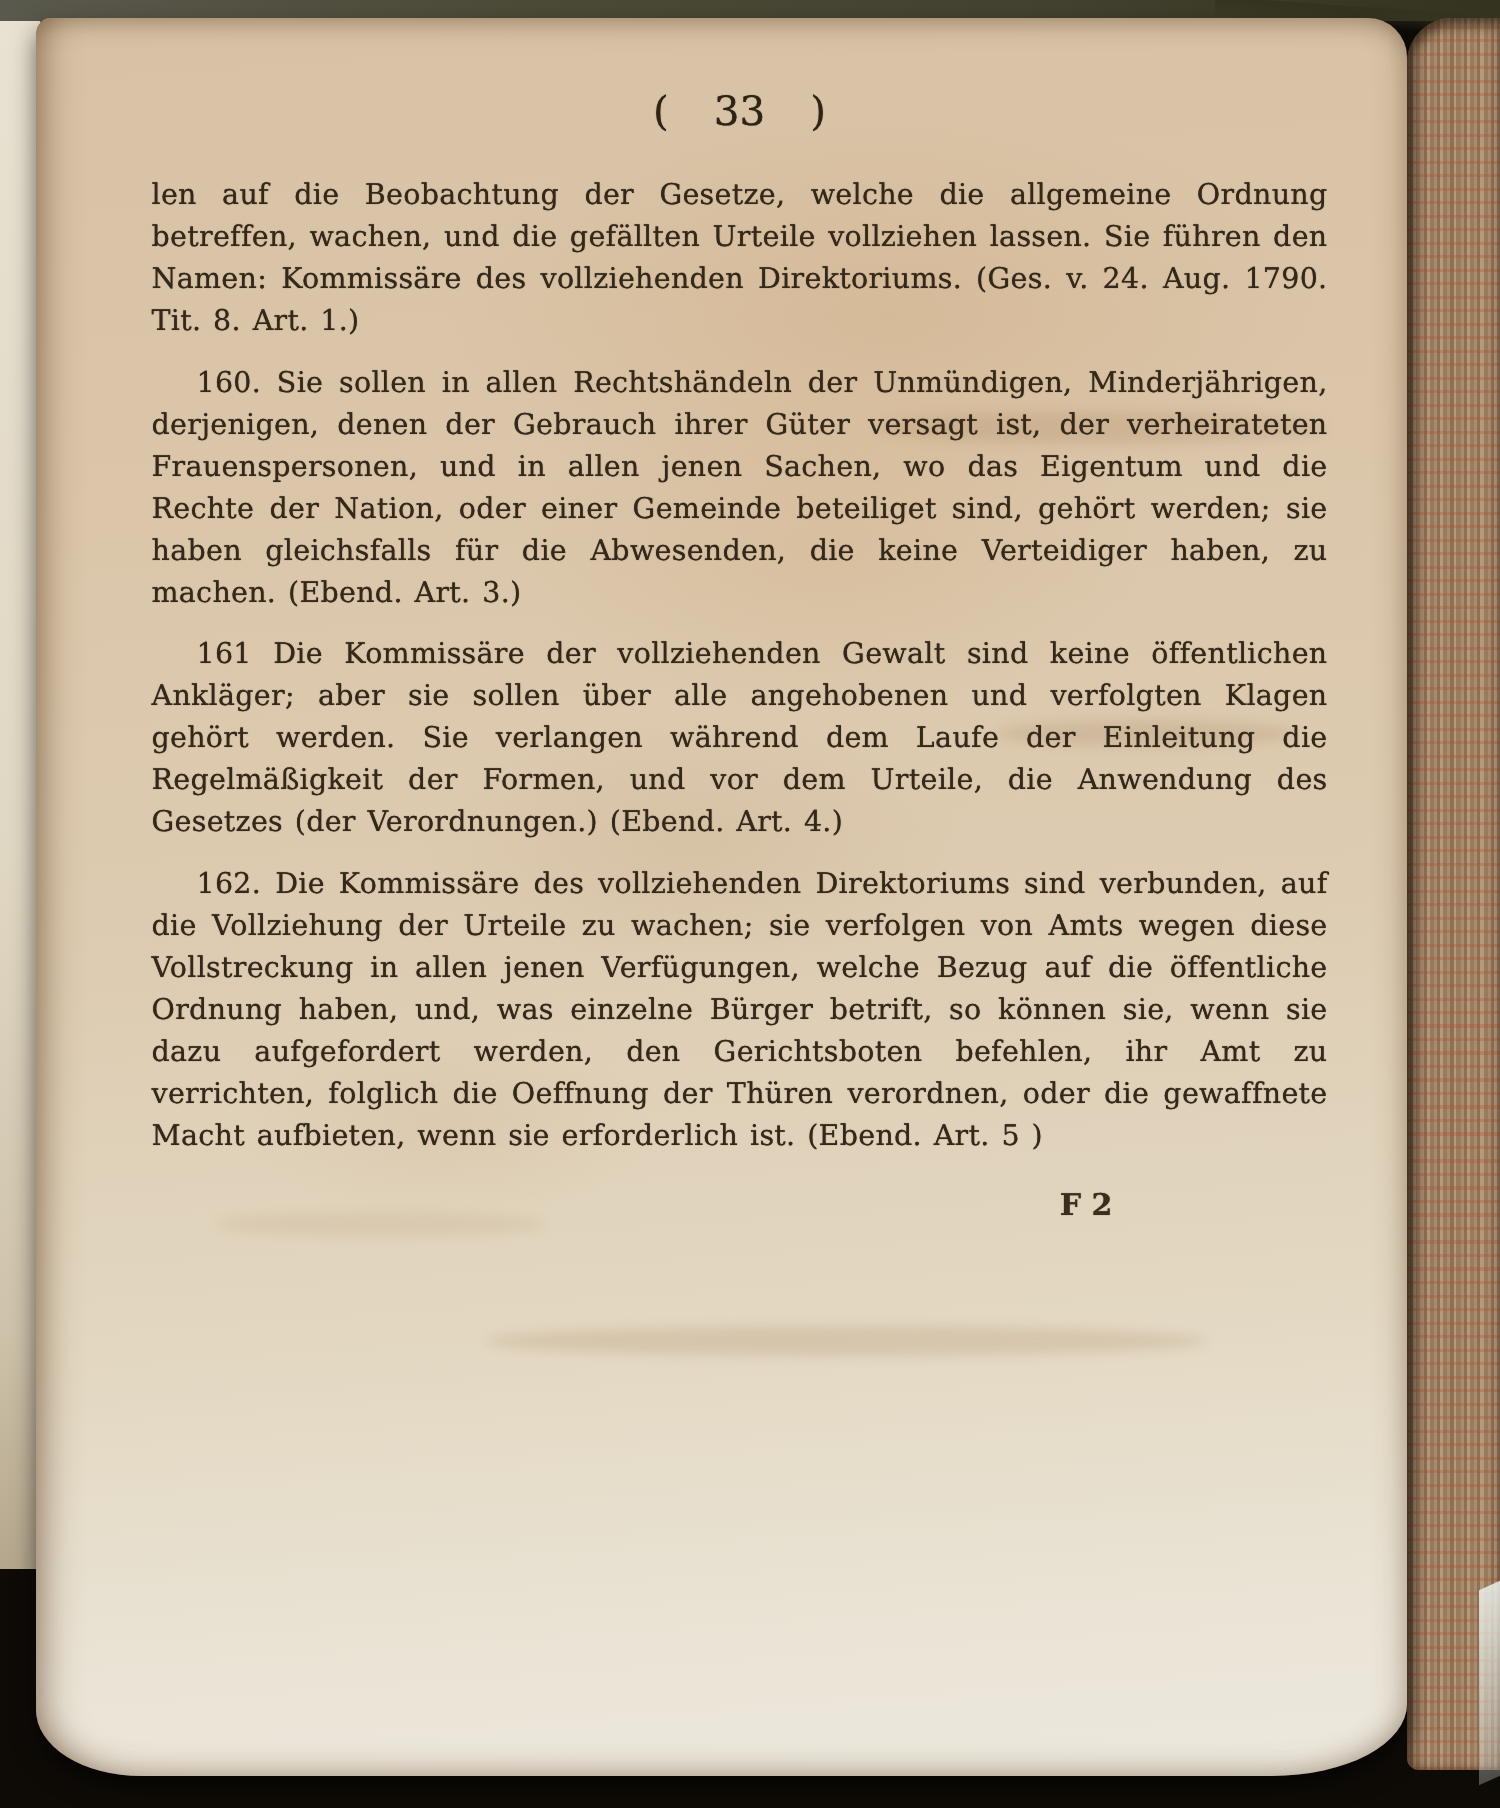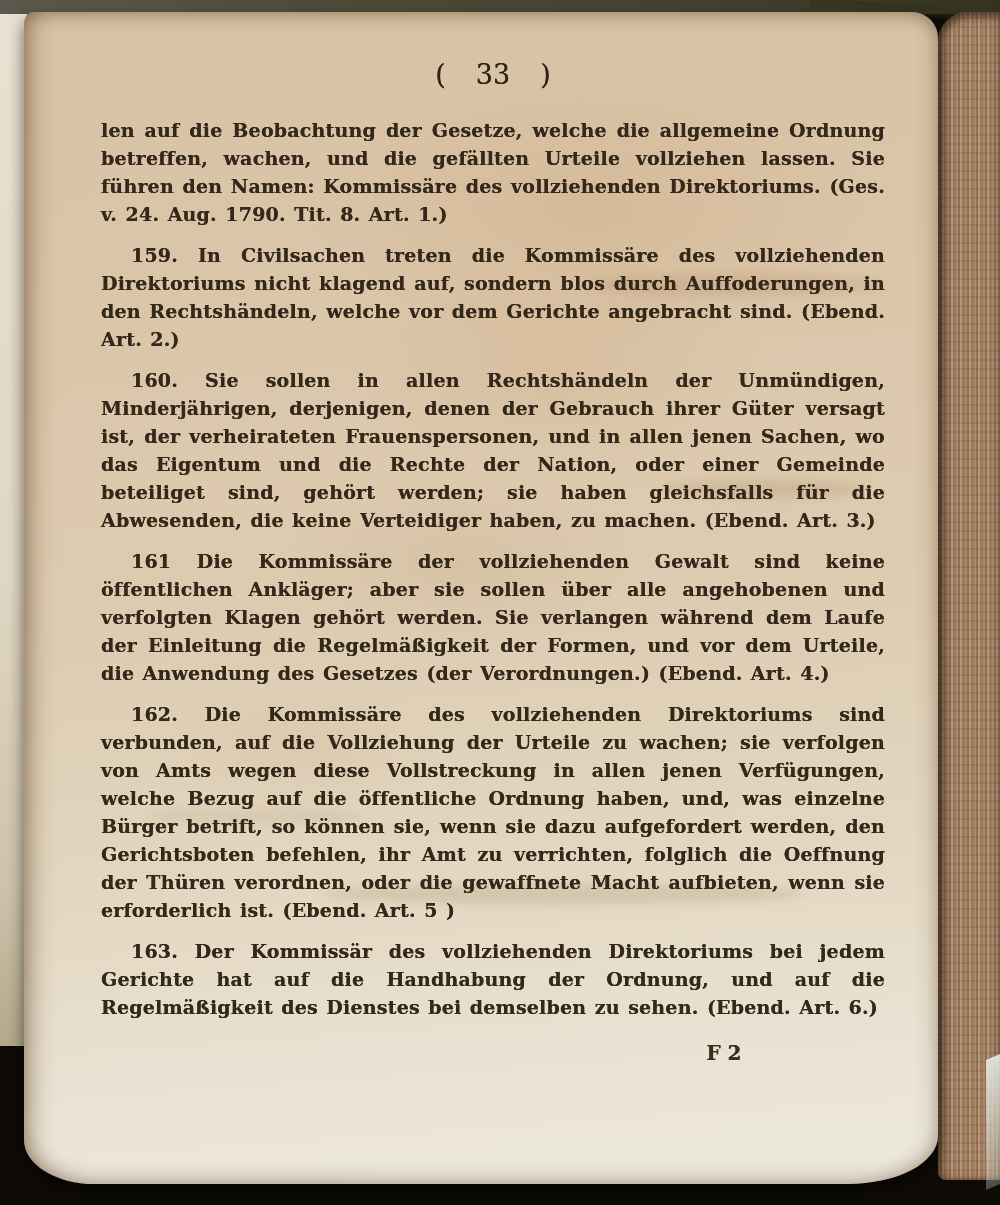--- a/index.html
+++ b/index.html
@@ -70,21 +70,21 @@
     position:absolute; left:77px; top:46px; width:784px;
     color:#33281a; font-size:19px; line-height:28px;
     text-shadow:0 0 .6px rgba(46,34,18,.85);
   }
   .page-header {
     display:flex; justify-content:center; align-items:baseline; gap:30px;
     font-size:27px; line-height:34px; margin:0 0 24px 0; color:#2e2416;
   }
   .par {
     margin:0 0 13px 0; text-align:justify; text-indent:30px;
-    letter-spacing:.2px; word-spacing:1.6px;font-weight:bold;
+    letter-spacing:.2px; word-spacing:1.6px;
   }
   .par.no-indent { text-indent:0; }
   .signature {
     margin-top:18px; padding-left:462px;
     font-size:20px; font-weight:bold; color:#3a2e1e;text-align:center;
   }
 </style>
 </head>
 <body>
 
@@ -101,21 +101,19 @@
   <div class="smudge s4"></div>
 
   <div class="content">
     <div class="page-header">
       <span>(</span>
       <span>33</span>
       <span>)</span>
     </div>
 
     <p class="par no-indent">len auf die Beobachtung der Gesetze, welche die allgemeine Ordnung betreffen, wachen, und die gefällten Urteile vollziehen lassen. Sie führen den Namen: Kommissäre des vollziehenden Direktoriums. (Ges. v. 24. Aug. 1790. Tit. 8. Art. 1.)</p>
-    <p class="par">159. In Civilsachen treten die Kommissäre des vollziehenden Direktoriums nicht klagend auf, sondern blos durch Auffoderungen, in den Rechtshändeln, welche vor dem Gerichte angebracht sind. (Ebend. Art. 2.)</p>
     <p class="par">160. Sie sollen in allen Rechtshändeln der Unmündigen, Minderjährigen, derjenigen, denen der Gebrauch ihrer Güter versagt ist, der verheirateten Frauenspersonen, und in allen jenen Sachen, wo das Eigentum und die Rechte der Nation, oder einer Gemeinde beteiliget sind, gehört werden; sie haben gleichsfalls für die Abwesenden, die keine Verteidiger haben, zu machen. (Ebend. Art. 3.)</p>
     <p class="par">161 Die Kommissäre der vollziehenden Gewalt sind keine öffentlichen Ankläger; aber sie sollen über alle angehobenen und verfolgten Klagen gehört werden. Sie verlangen während dem Laufe der Einleitung die Regelmäßigkeit der Formen, und vor dem Urteile, die Anwendung des Gesetzes (der Verordnungen.) (Ebend. Art. 4.)</p>
     <p class="par">162. Die Kommissäre des vollziehenden Direktoriums sind verbunden, auf die Vollziehung der Urteile zu wachen; sie verfolgen von Amts wegen diese Vollstreckung in allen jenen Verfügungen, welche Bezug auf die öffentliche Ordnung haben, und, was einzelne Bürger betrift, so können sie, wenn sie dazu aufgefordert werden, den Gerichtsboten befehlen, ihr Amt zu verrichten, folglich die Oeffnung der Thüren verordnen, oder die gewaffnete Macht aufbieten, wenn sie erforderlich ist. (Ebend. Art. 5 )</p>
-    <p class="par">163. Der Kommissär des vollziehenden Direktoriums bei jedem Gerichte hat auf die Handhabung der Ordnung, und auf die Regelmäßigkeit des Dienstes bei demselben zu sehen. (Ebend. Art. 6.)</p>
 
     <div class="signature">F 2</div>
   </div>
 </div>
 
 </body></html>

